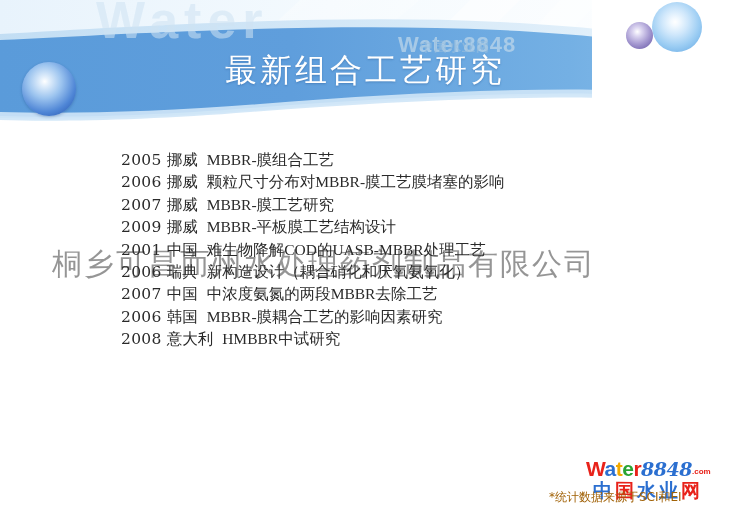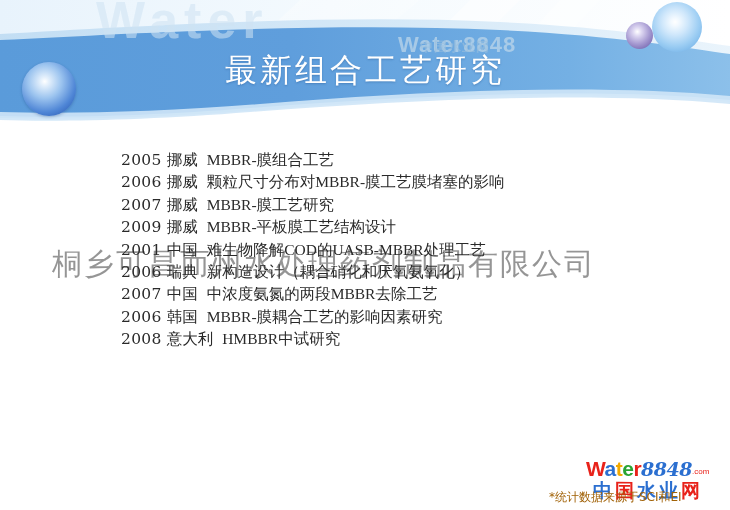--- a/index.html
+++ b/index.html
@@ -15,21 +15,21 @@
     overflow: hidden;
     background: #ffffff;
     font-family: "Liberation Serif", "DejaVu Serif", serif;
     -webkit-font-smoothing: antialiased;
   }
 
   
   .banner-wrap {
     position: absolute;
     top: 0; left: 0;
-    width: 730px;
+    width: 592px;
     height: 140px;
     overflow: hidden;
   }
   .banner-svg {
     position: absolute;
     top: 0; left: 0;
     width: 730px;
     height: 140px;
     display: block;
   }
@@ -190,21 +190,21 @@
   .logo-num {
     font-family: "DejaVu Serif", "Liberation Serif", serif;
     font-style: italic;
     font-weight: 700;
     font-size: 19px;
     color: #2b6fd0;
     letter-spacing: -0.5px;
   }
   .logo-com {
     font-family: "Liberation Sans", "DejaVu Sans", sans-serif;
-    font-weight: 400;
+    font-weight: 700;
     font-size: 8px;
     color: #e8221a;
     vertical-align: 2px;
     letter-spacing: 0;
   }
   .logo-cn {
     position: absolute;
     left: 7px;
     top: 21px;
     font-family: "DejaVu Sans", "Liberation Sans", sans-serif;

